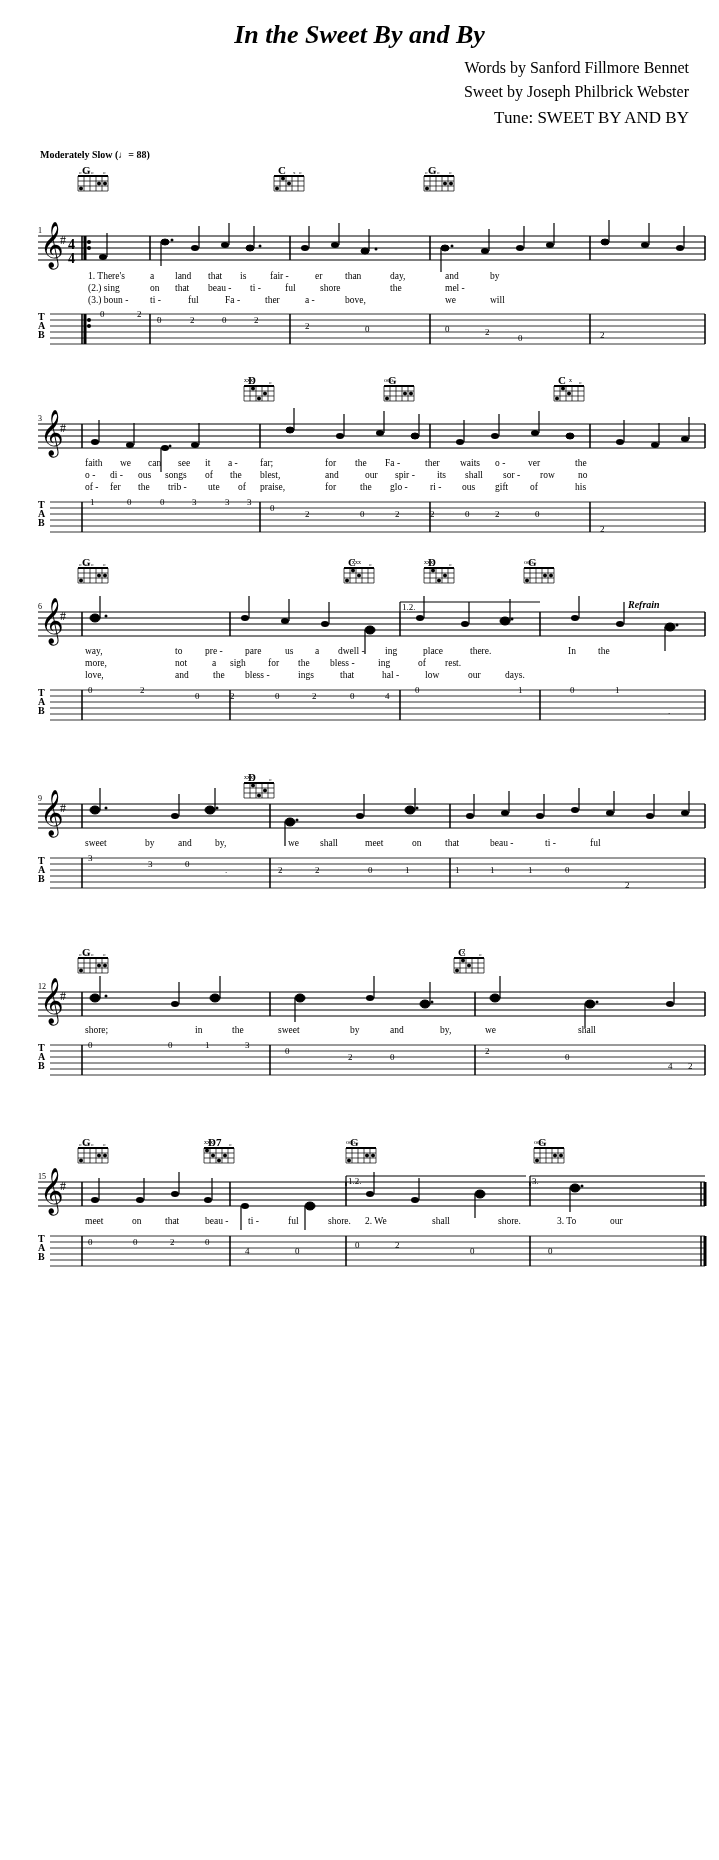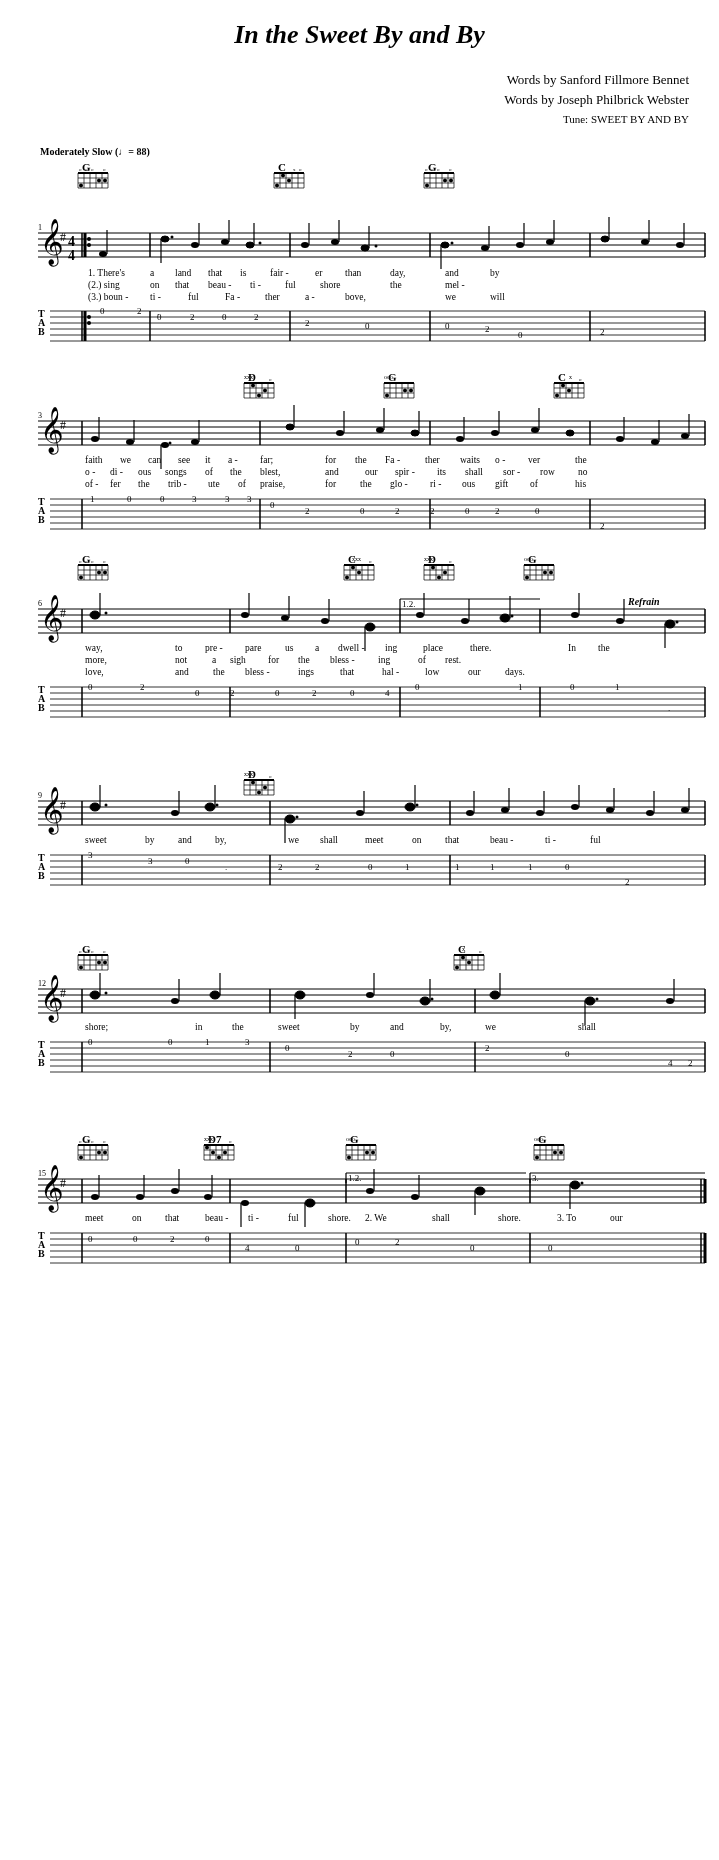--- a/index.html
+++ b/index.html
@@ -15,34 +15,34 @@
     .page {
       width: 719px;
       background: #fff;
       padding: 20px 30px;
     }
 
     .title {
       text-align: center;
       font-size: 26px;
       font-weight: bold;
-      margin-bottom: 20px;
+      margin-bottom: 6px;
       font-style: italic;
     }
 
     .credits {
       text-align: right;
-      font-size: 13px;
+      font-size: 16px;
       line-height: 1.5;
       margin-bottom: 4px;
     }
 
     .tune-line {
       text-align: right;
-      font-size: 11px;
+      font-size: 17px;
       margin-bottom: 8px;
     }
 
     
     .footer {
       text-align: center;
       margin-top: 20px;
       padding: 10px 0;
     }
 
@@ -72,21 +72,21 @@
   </style>
 </head>
 <body>
 
 <div class="page">
 
   <div class="title">In the Sweet By and By</div>
 
   <div class="credits">
     <div>Words by Sanford Fillmore Bennet</div>
-    <div>Words by Joseph Philbrick Webster</div>
+    <div>Sweet by Joseph Philbrick Webster</div>
   </div>
   <div class="tune-line">Tune: SWEET BY AND BY</div>
 
   <div class="sheet-container">
     <svg viewBox="0 0 680 1700" width="680" style="display:block; margin: 0 auto;">
 
       <defs>
         <style>
           .staff-line { stroke: #000; stroke-width: 1; }
           .tab-line { stroke: #000; stroke-width: 0.8; }

